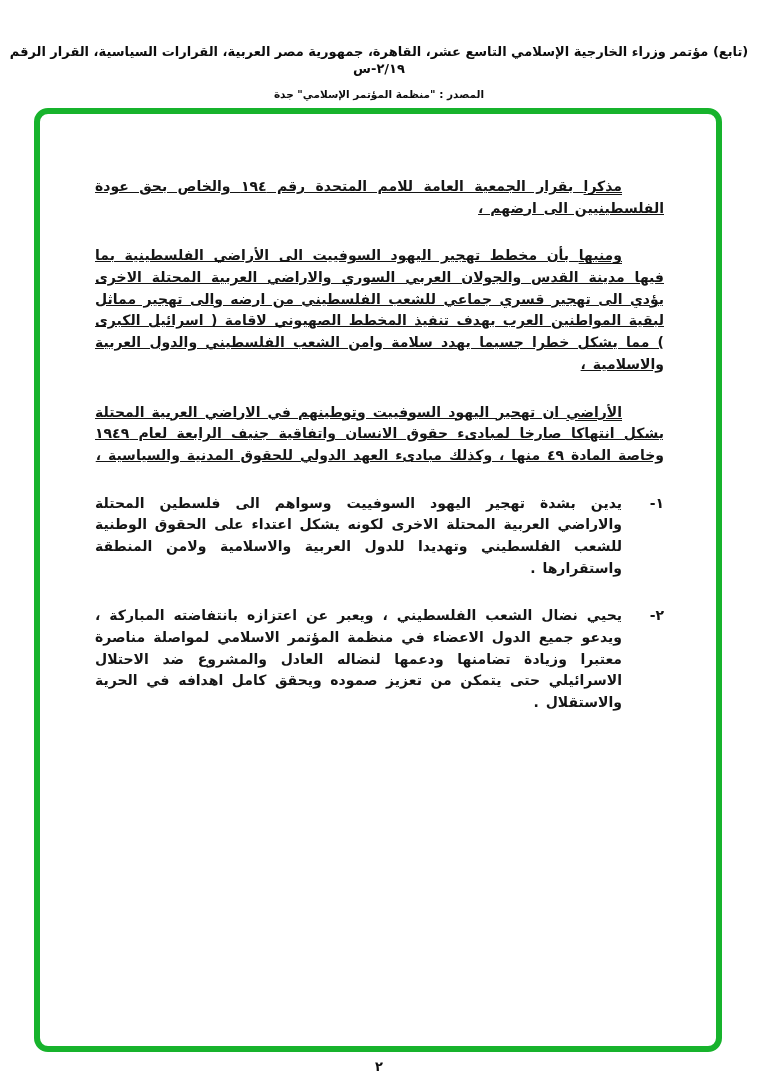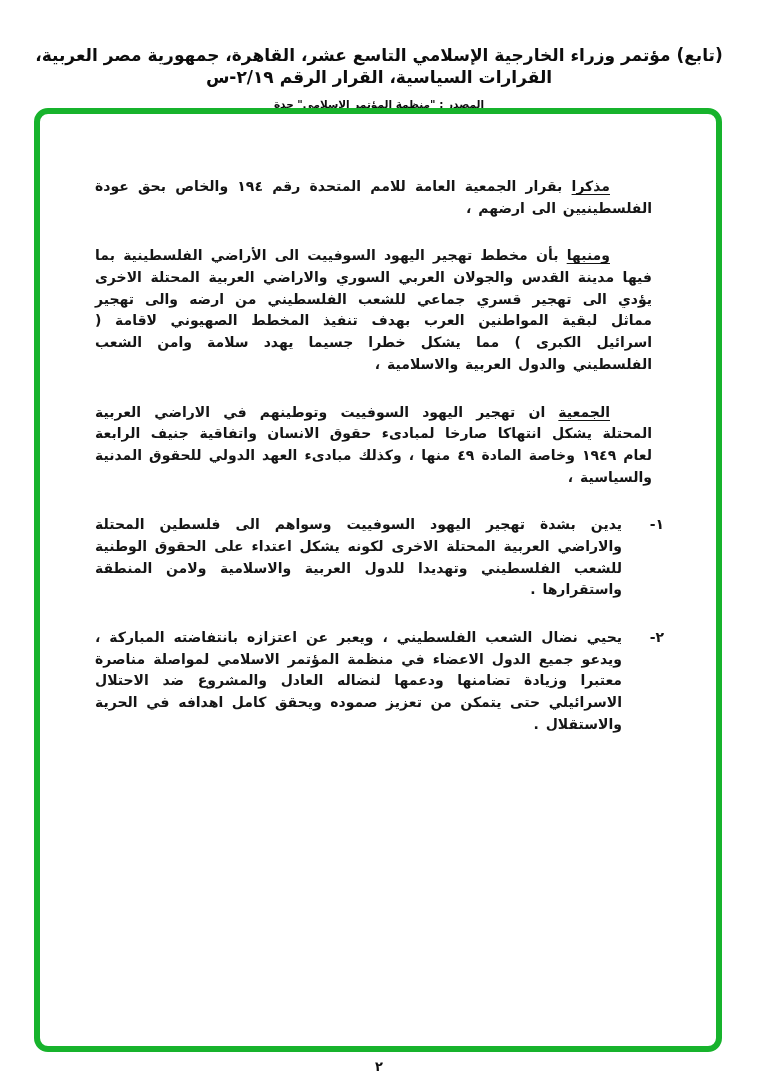--- a/index.html
+++ b/index.html
@@ -20,21 +20,21 @@
     position: relative;
     width: 758px;
     height: 1078px;
     background: #ffffff;
   }
   .page-header {
     text-align: center;
     padding-top: 44px;
   }
   .header-title {
-    font-size: 17px;
+    font-size: 13px;
     font-weight: bold;
     color: #0d0d0d;
     padding: 0 8px;
     letter-spacing: 0;
     line-height: 1.3;
   }
   .header-source {
     font-size: 10.5px;
     font-weight: bold;
     color: #0d0d0d;
@@ -53,22 +53,23 @@
   .doc-body {
     padding: 62px 52px 0 55px;
     font-size: 14px;
     font-weight: bold;
     line-height: 1.55;
     text-align: justify;
     color: #151515;
     word-spacing: 2px;
   }
   .doc-para {
-    margin: 0 12px 26px 0;
+    margin: 0 0 26px 0;
     text-indent: 42px;
+    text-decoration: underline;
   }
   .lead {
     text-decoration: underline;
     text-underline-offset: 3px;
   }
   .doc-item {
     display: flex;
     margin: 0 0 26px 0;
   }
   .item-num {
@@ -100,21 +101,21 @@
     <div class="header-source">المصدر :  "منظمة المؤتمر الإسلامي" جدة</div>
   </header>
 
   <div class="green-frame">
     <div class="doc-body">
 
       <p class="doc-para"><span class="lead">مذكرا</span><span> بقرار الجمعية العامة للامم المتحدة رقم ١٩٤ والخاص بحق عودة الفلسطينيين الى ارضهم ،</span></p>
 
       <p class="doc-para"><span class="lead">ومنبها</span><span> بأن مخطط تهجير اليهود السوفييت الى الأراضي الفلسطينية بما فيها مدينة القدس والجولان العربي السوري والاراضي العربية المحتلة الاخرى يؤدي الى تهجير قسري جماعي للشعب الفلسطيني من ارضه والى تهجير مماثل لبقية المواطنين العرب بهدف تنفيذ المخطط الصهيوني لاقامة ( اسرائيل الكبرى ) مما يشكل خطرا جسيما يهدد سلامة وامن الشعب الفلسطيني والدول العربية والاسلامية ،</span></p>
 
-      <p class="doc-para"><span class="lead">الجمعية</span><span> ان تهجير اليهود السوفييت وتوطينهم في الاراضي العربية المحتلة يشكل انتهاكا صارخا لمبادىء حقوق الانسان واتفاقية جنيف الرابعة لعام ١٩٤٩ وخاصة المادة ٤٩ منها ، وكذلك مبادىء العهد الدولي للحقوق المدنية والسياسية ،</span></p>
+      <p class="doc-para"><span class="lead">الأراضي</span><span> ان تهجير اليهود السوفييت وتوطينهم في الاراضي العربية المحتلة يشكل انتهاكا صارخا لمبادىء حقوق الانسان واتفاقية جنيف الرابعة لعام ١٩٤٩ وخاصة المادة ٤٩ منها ، وكذلك مبادىء العهد الدولي للحقوق المدنية والسياسية ،</span></p>
 
       <div class="doc-item">
         <span class="item-num">١-</span>
         <span class="item-text">يدين بشدة تهجير اليهود السوفييت وسواهم الى فلسطين المحتلة والاراضي العربية المحتلة الاخرى لكونه يشكل اعتداء على الحقوق الوطنية للشعب الفلسطيني وتهديدا للدول العربية والاسلامية ولامن المنطقة واستقرارها .</span>
       </div>
 
       <div class="doc-item">
         <span class="item-num">٢-</span>
         <span class="item-text">يحيي نضال الشعب الفلسطيني ، ويعبر عن اعتزازه بانتفاضته المباركة ، ويدعو جميع الدول الاعضاء في منظمة المؤتمر الاسلامي لمواصلة مناصرة معتبرا وزيادة تضامنها ودعمها لنضاله العادل والمشروع ضد الاحتلال الاسرائيلي حتى يتمكن من تعزيز صموده ويحقق كامل اهدافه في الحرية والاستقلال .</span>
       </div>

